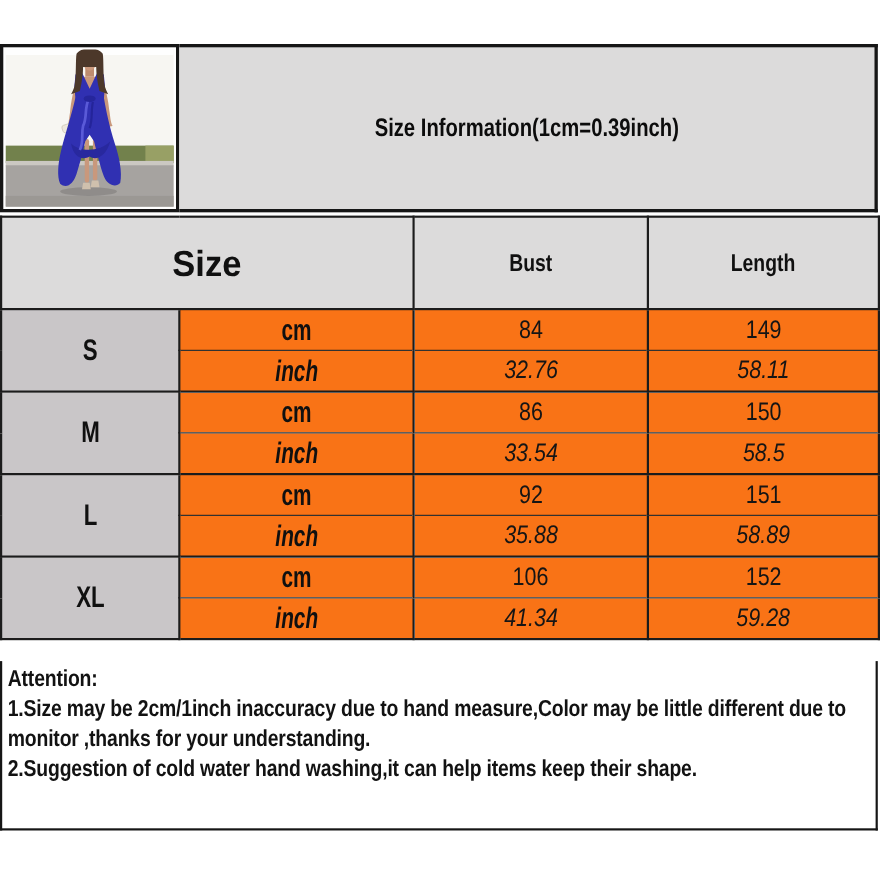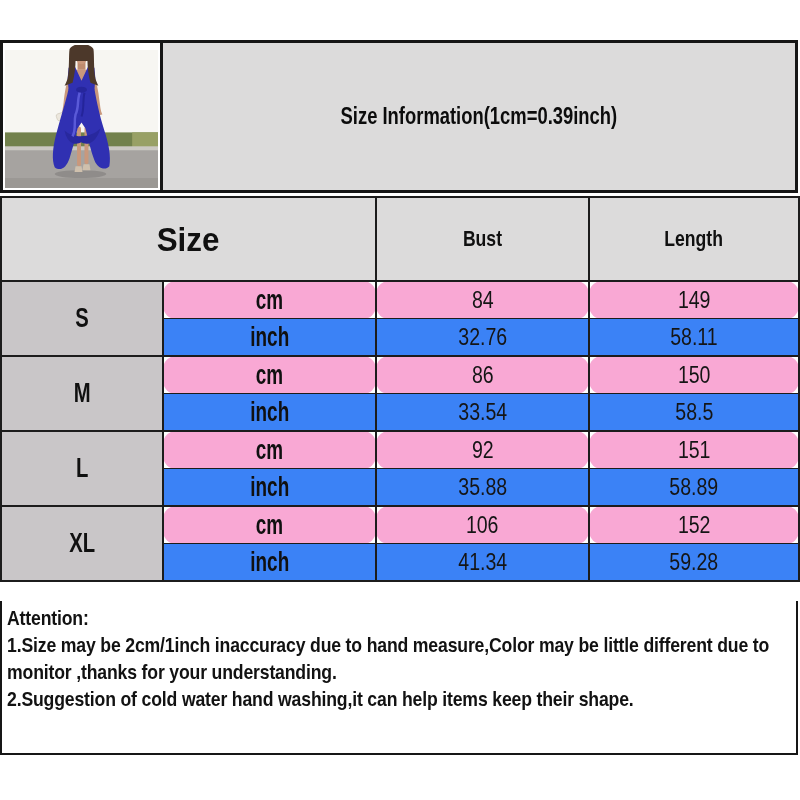--- a/index.html
+++ b/index.html
@@ -28,22 +28,22 @@
   .size-table col.c2{width:213px;}
   .size-table col.c3{width:213px;}
   .size-table col.c4{width:210px;}
   .size-table th,.size-table td{
     border:2px solid #1c1c1c;text-align:center;vertical-align:middle;padding:0;
     overflow:hidden;white-space:nowrap;
   }
   .size-table thead th{background:#dcdbdb;height:82px;}
   .size-table tbody td,.size-table tbody th{height:36px;}
   .size-cell{background:#c9c6c8;}
-  .row-cm td{background:#f9a8d4;border-bottom-width:1px;border-radius:13px;}
-  .row-inch td{background:#3b82f6;border-top-width:1px;}
+  .row-cm td{background:#f97316;border-bottom-width:1px;}
+  .row-inch td{background:#f97316;border-top-width:1px;font-style:italic;}
   .t-size{display:inline-block;font-size:33px;font-weight:700;transform:scaleX(.95);line-height:1;}
   .t-col{display:inline-block;font-size:22px;font-weight:700;transform:scaleX(.8);line-height:1;}
   .t-sz{display:inline-block;font-size:27px;font-weight:700;transform:scaleX(.75);line-height:1;}
   .t-unit{display:inline-block;font-size:27px;font-weight:700;transform:scaleX(.7);line-height:1;}
   .t-val{display:inline-block;font-size:23px;font-weight:400;transform:scaleX(.85);line-height:1;color:#151515;}
   
   .notes{
     position:absolute;top:601px;left:0;width:798px;height:154px;box-sizing:border-box;
     border:2px solid #161616;border-top:none;background:#ffffff;overflow:hidden;font-weight:bold;
   }

